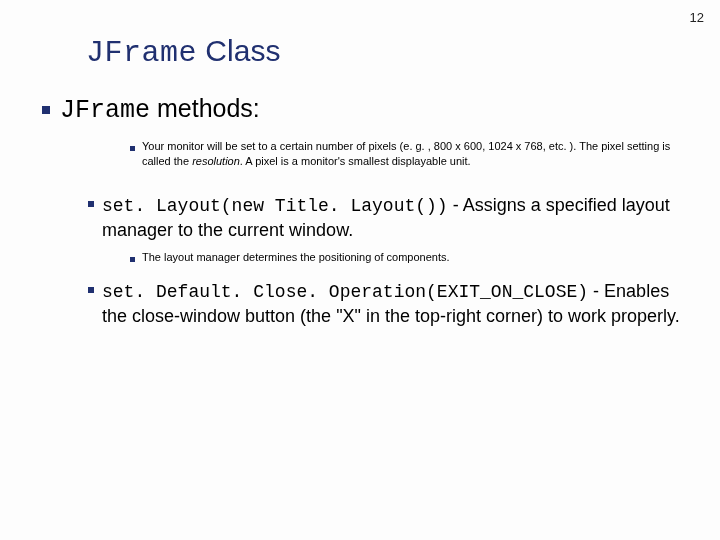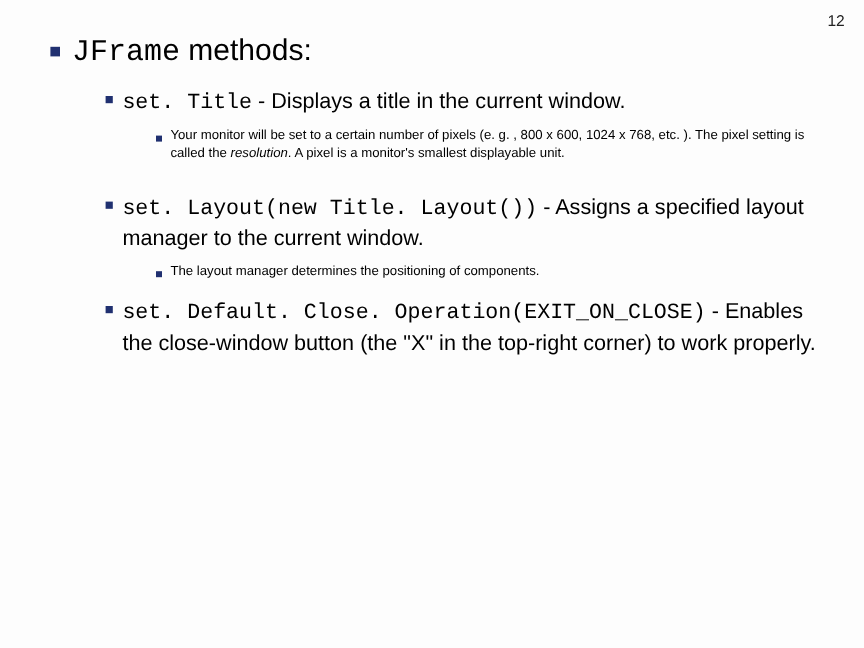--- a/index.html
+++ b/index.html
@@ -94,37 +94,34 @@
   .italic { font-style: italic; }
   .spacer { height: 10px; }
 </style>
 </head>
 <body>
 
 <div class="slide">
 
   <div class="page-number">12</div>
 
+  <h1 class="title">
+    <span class="mono">JFrame</span><span> Class</span>
+  </h1>
 
   <ul>
     <li class="lvl1">
       <span class="bullet"></span>
       <span>
         <span class="mono">JFrame</span><span> methods:</span>
       </span>
     </li>
 
     <ul class="lvl2-group">
 
-      <li class="lvl2">
-        <span class="bullet sm"></span>
-        <span class="content">
-          <span class="mono">set. Title</span><span> - Displays a title in the current window.</span>
-        </span>
-      </li>
 
 
       <ul class="lvl3-group">
         <li class="lvl3">
           <span class="bullet xs"></span>
           <span class="content">
             <span>Your monitor will be set to a certain number of pixels (e. g. , 800 x 600, 1024 x 768, etc. ). The pixel setting is called the </span><span class="italic">resolution</span><span>. A pixel is a monitor's smallest displayable unit.</span>
           </span>
         </li>
       </ul>

